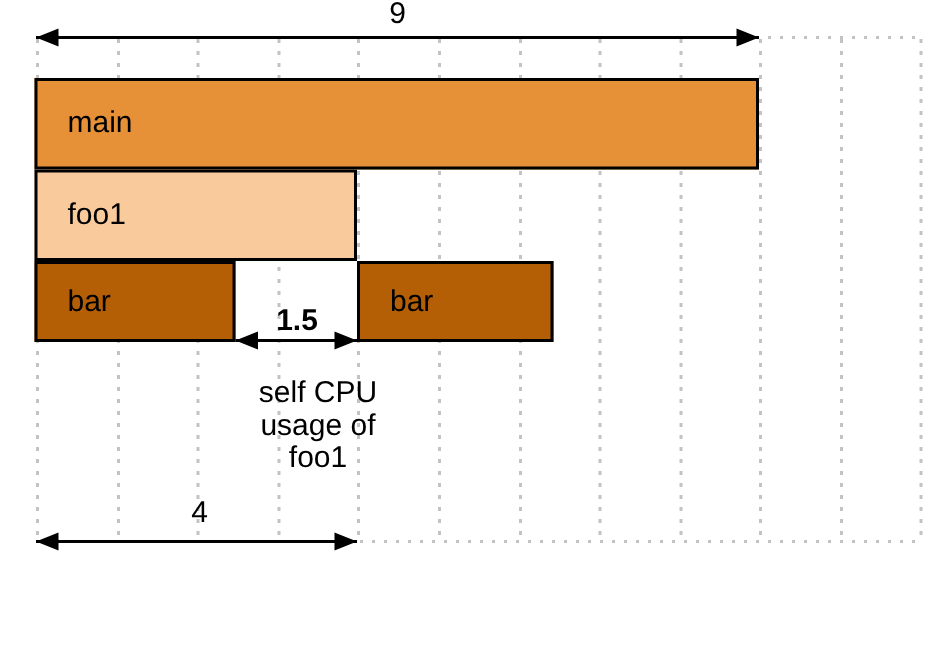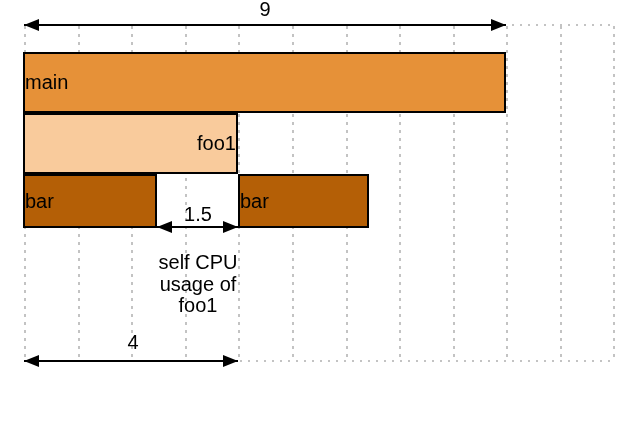--- a/index.html
+++ b/index.html
@@ -34,20 +34,21 @@
     height:2px;
     background:repeating-linear-gradient(to right, var(--color-grid) 0 2px, transparent 2px 8px);
   }
   
   .frame{
     position:absolute;
     box-sizing:border-box;
     border:2px solid var(--color-frame-border);
     font-size:20px;
     display:flex;align-items:center;
+    padding-left:20px;
   }
   
   .arrow{
     position:absolute;height:2px;
     background:var(--color-arrow);
   }
   .arrow::before{
     content:"";position:absolute;left:0;top:-5px;
     border-top:6px solid transparent;border-bottom:6px solid transparent;
     border-right:15px solid var(--color-arrow);
@@ -92,33 +93,33 @@
   <div class="vline" style="left:560px;"></div>
   <div class="vline" style="left:613px;"></div>
 
   <div class="measure-label" style="left:265px;top:-2px;">9</div>
   <div class="arrow" style="left:24px;top:24px;width:482px;"></div>
 
   <div class="frame" style="left:23px;top:52px;width:483px;height:61px;background:var(--color-main-fill);">
     <span>main</span>
   </div>
 
-  <div class="frame" style="left:23px;top:113px;width:215px;height:61px;background:var(--color-foo1-fill);justify-content:flex-end;">
+  <div class="frame" style="left:23px;top:113px;width:215px;height:61px;background:var(--color-foo1-fill);">
     <span>foo1</span>
   </div>
 
 
   <div class="frame" style="left:23px;top:174px;width:134px;height:54px;background:var(--color-bar-fill);">
     <span>bar</span>
   </div>
 
   <div class="frame" style="left:238px;top:174px;width:131px;height:54px;background:var(--color-bar-fill);">
     <span>bar</span>
   </div>
 
-  <div class="measure-label" style="left:198px;top:203px;">1.5</div>
+  <div class="measure-label" style="left:198px;top:203px;font-weight:bold;">1.5</div>
   <div class="arrow" style="left:157px;top:226px;width:81px;"></div>
-  <div class="caption" style="left:198px;top:252px;width:112px;">self CPU usage of foo1</div>
+  <div class="caption" style="left:212px;top:252px;width:112px;">self CPU usage of foo1</div>
 
   <div class="measure-label" style="left:133px;top:331px;">4</div>
   <div class="arrow" style="left:24px;top:360px;width:214px;"></div>
 
 </div>
 
 </body></html>

